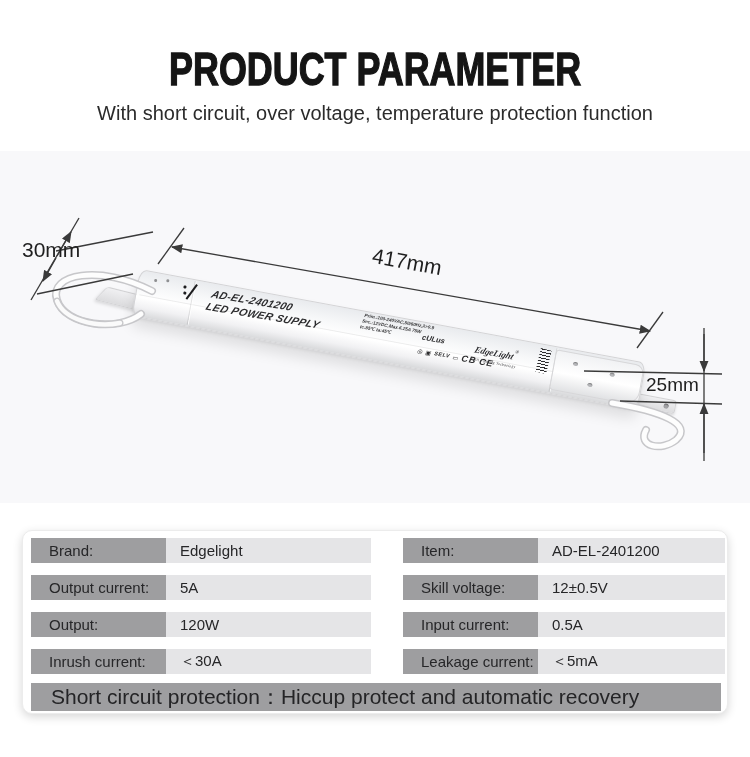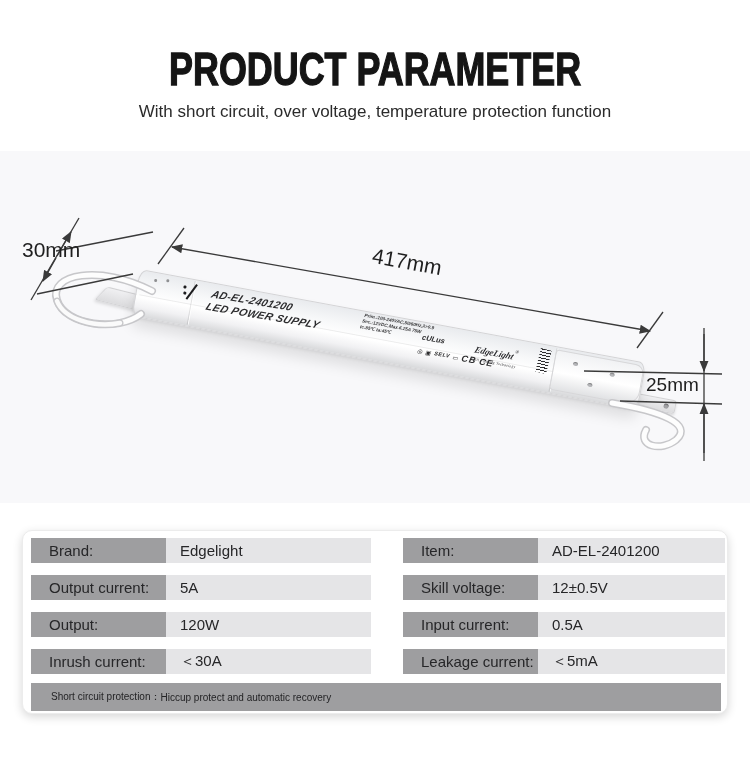--- a/index.html
+++ b/index.html
@@ -4,21 +4,21 @@
 <style>
   * { margin:0; padding:0; box-sizing:border-box; }
   html,body { width:750px; height:757px; background:#ffffff; overflow:hidden;
               font-family:"Liberation Sans", sans-serif; position:relative; }
 
   
   .title-wrap { position:absolute; left:0; top:42px; width:750px; text-align:center; }
   .title-wrap .ttl { display:inline-block; font-size:46px; font-weight:bold; color:#151515;
                      letter-spacing:0px; transform:scaleX(0.78); -webkit-text-stroke:1.3px #151515; }
   .subtitle { position:absolute; left:0; top:102px; width:750px; text-align:center;
-              font-size:17px; color:#2b2b2b; }
+              font-size:20px; color:#2b2b2b; }
 
   
   .stage { position:absolute; left:0; top:151px; width:750px; height:352px; background:#f8f8fa; }
   .overlay { position:absolute; left:0; top:0; z-index:5; pointer-events:none; }
 
   
   .tab { position:absolute; background:linear-gradient(180deg,#f0f0f2,#dcdcde);
          border:1px solid #d2d2d4; border-radius:3px; box-shadow:0 2px 3px rgba(0,0,0,0.12); z-index:1; }
   .tab-left  { left:100px; top:141px; width:56px; height:16px; transform:rotate(14deg) skewX(-30deg); }
   .tab-right { left:628px; top:245px; width:48px; height:14px; transform:rotate(10.5deg); }
@@ -79,21 +79,21 @@
   .card { position:absolute; left:22px; top:530px; width:706px; height:184px; background:#ffffff;
           border:1px solid #ececec; border-radius:10px; box-shadow:0 3px 10px rgba(0,0,0,0.16); }
   .tables { position:absolute; left:8px; top:7px; display:flex; gap:32px; }
   .spec-table { display:flex; flex-direction:column; gap:12px; }
   .spec-row { display:flex; height:25px; }
   .cell { display:flex; align-items:center; font-size:15px; color:#262628; }
   .lbl { width:135px; background:#9e9ea0; padding-left:18px; }
   .spec-table.left  .val { width:205px; background:#e5e5e7; padding-left:14px; }
   .spec-table.right .val { width:187px; background:#e5e5e7; padding-left:14px; }
   .footer-row { position:absolute; left:8px; top:152px; width:690px; height:28px; background:#9e9ea0;
-                display:flex; align-items:center; padding-left:20px; font-size:10px; color:#242426; }
+                display:flex; align-items:center; padding-left:20px; font-size:21px; color:#242426; }
   .footer-row .fv { }
 </style>
 </head>
 <body>
 
 <div class="title-wrap">
   <span class="ttl">PRODUCT PARAMETER</span>
 </div>
 <div class="subtitle">With short circuit, over voltage, temperature protection function</div>
 

